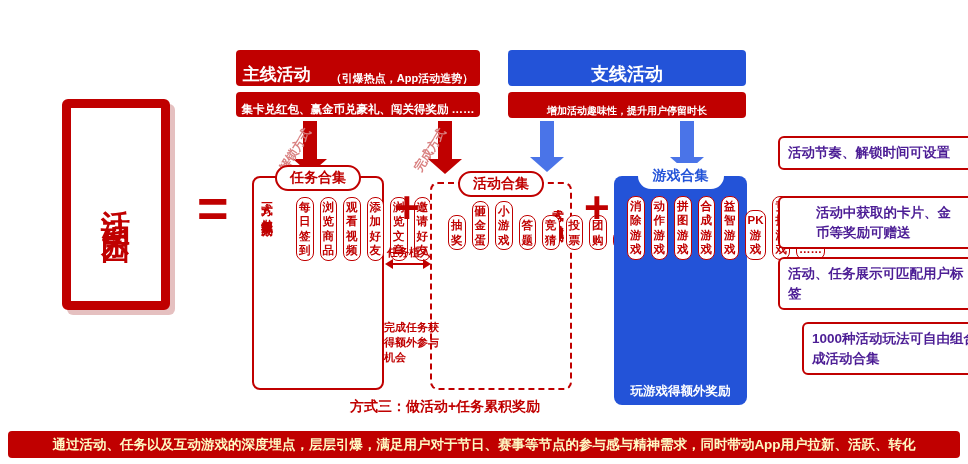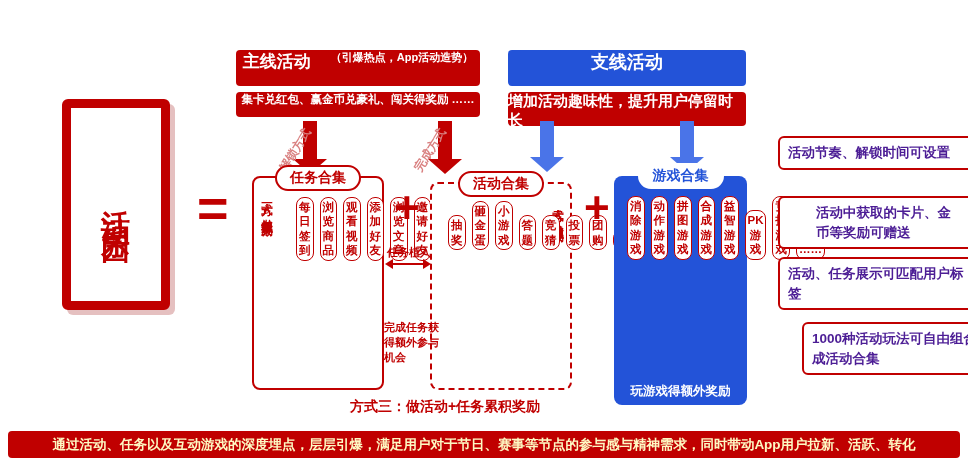--- a/index.html
+++ b/index.html
@@ -14,27 +14,27 @@
     display:flex; align-items:center; justify-content:center; }
   .hero-title { writing-mode:vertical-lr; text-orientation:upright; color:#c00000;
     font-size:29px; font-weight:bold; letter-spacing:9px; }
 
   .op { color:#c00000; font-weight:bold; line-height:1; }
   .eq { left:197px; top:181px; font-size:54px; }
   .plus1 { left:394px; top:186px; font-size:44px; }
   .plus2 { left:584px; top:186px; font-size:44px; }
 
   
-  .hdr { border-radius:4px; display:flex; align-items:flex-start; justify-content:center; color:#fff; }
+  .hdr { border-radius:4px; display:flex; align-items:flex-end; justify-content:center; color:#fff; }
   .hdr-main { left:236px; top:50px; width:244px; height:36px; background:#c00000; }
   .hdr-main .big { font-size:17px; font-weight:bold; }
   .hdr-main .note { font-size:11px; font-weight:bold; margin-left:20px; }
   .hdr-main-sub { left:236px; top:92px; width:244px; height:25px; background:#c00000; font-size:11.5px; font-weight:bold; }
   .hdr-side { left:508px; top:50px; width:238px; height:36px; background:#2353d8; font-size:18px; font-weight:bold; }
-  .hdr-side-sub { left:508px; top:92px; width:238px; height:34px; background:#c00000; font-size:15px; font-weight:bold; }
+  .hdr-side-sub { left:508px; top:92px; width:238px; height:26px; background:#c00000; font-size:10px; font-weight:bold; }
 
   
   .down-arrow { width:34px; display:flex; flex-direction:column; align-items:center; }
   .down-arrow .shaft { width:14px; flex:1; }
   .down-arrow .head { width:0; height:0; border-left:17px solid transparent; border-right:17px solid transparent; }
   .arr-red .shaft { background:#c00000; } .arr-red .head { border-top:15px solid #c00000; }
   .arr-blue .shaft { background:#4a74e8; } .arr-blue .head { border-top:15px solid #4a74e8; }
   .arrow-label { color:#d98080; font-size:12px; font-weight:bold; white-space:nowrap;
     transform:rotate(-58deg); transform-origin:left bottom; }
 

